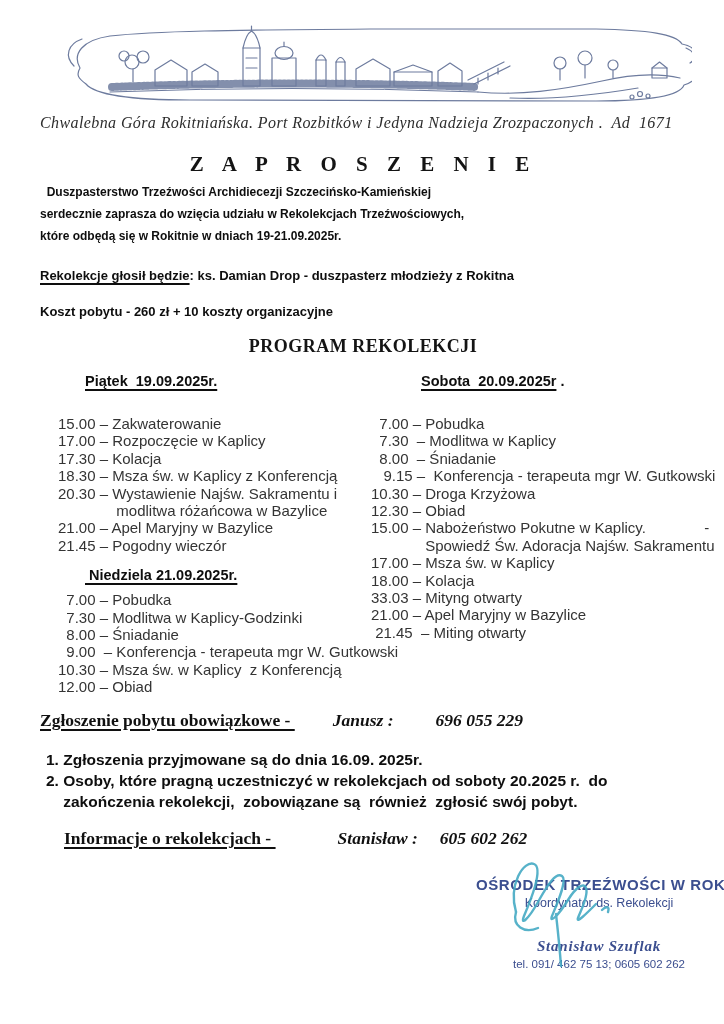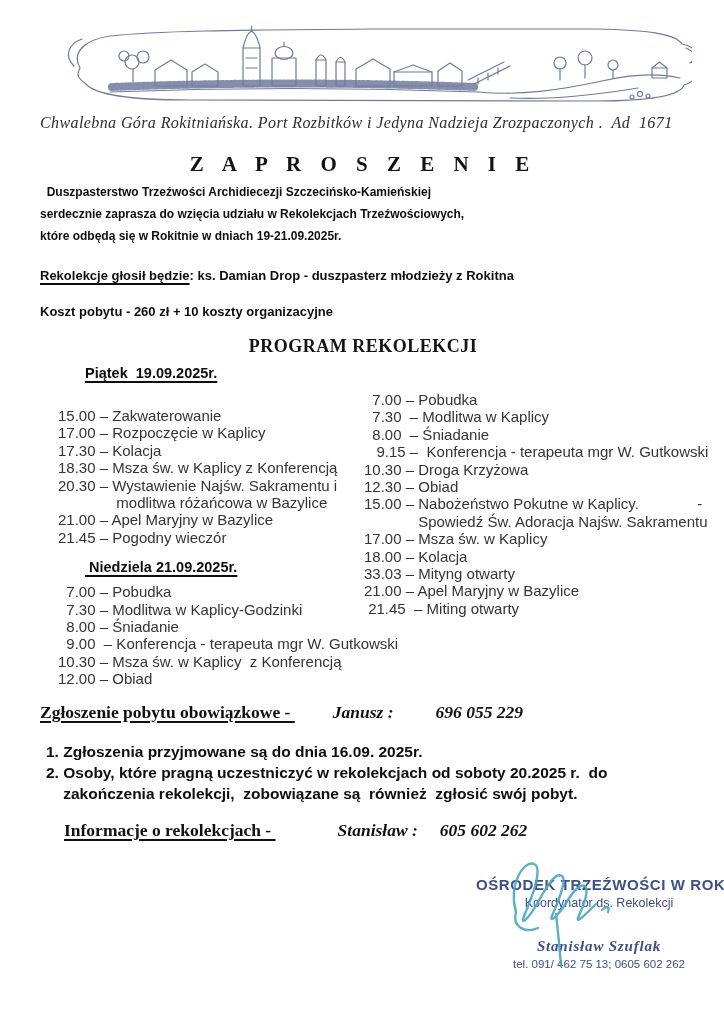--- a/index.html
+++ b/index.html
@@ -31,21 +31,21 @@
 
   .detail{margin-top:21px;font-weight:bold;font-size:13px;color:#0e0e0e;}
   .detail:first-of-type{margin-top:16px;}
   .u{text-decoration:underline;text-decoration-thickness:1.6px;text-underline-offset:3px;}
 
   .prog-title{
     text-align:center;font-family:"Liberation Serif",serif;font-weight:bold;
     font-size:18px;margin-top:17px;letter-spacing:.5px;color:#141414;
   }
 
-  .cols{display:flex;margin-top:8px;}
+  .cols{display:flex;margin-top:16px;gap:7px;}
   .col-l{width:324px;flex:0 0 324px;}
   .col-r{flex:1;}
   .col-head{
     font-weight:bold;font-size:14.5px;color:#0e0e0e;white-space:pre;
   }
   .col-head .u{text-decoration-thickness:1.8px;}
   .col-l .col-head{margin-left:45px;}
   .col-r .col-head{margin-left:50px;}
   .rows{margin-top:26px;}
   .row{
@@ -179,20 +179,21 @@
         <div class="rows sun-rows">
           <div class="row">  7.00 – Pobudka</div>
           <div class="row">  7.30 – Modlitwa w Kaplicy-Godzinki</div>
           <div class="row">  8.00 – Śniadanie</div>
           <div class="row">  9.00  – Konferencja - terapeuta mgr W. Gutkowski</div>
           <div class="row">10.30 – Msza św. w Kaplicy  z Konferencją</div>
           <div class="row">12.00 – Obiad</div>
         </div>
       </div>
       <div class="col-r">
+        <div class="col-head"><span class="u">Sobota  20.09.2025r</span><span> .</span></div>
         <div class="rows">
           <div class="row">  7.00 – Pobudka</div>
           <div class="row">  7.30  – Modlitwa w Kaplicy</div>
           <div class="row">  8.00  – Śniadanie</div>
           <div class="row">   9.15 –  Konferencja - terapeuta mgr W. Gutkowski</div>
           <div class="row">10.30 – Droga Krzyżowa</div>
           <div class="row">12.30 – Obiad</div>
           <div class="row">15.00 – Nabożeństwo Pokutne w Kaplicy.              -</div>
           <div class="row">             Spowiedź Św. Adoracja Najśw. Sakramentu</div>
           <div class="row">17.00 – Msza św. w Kaplicy</div>

